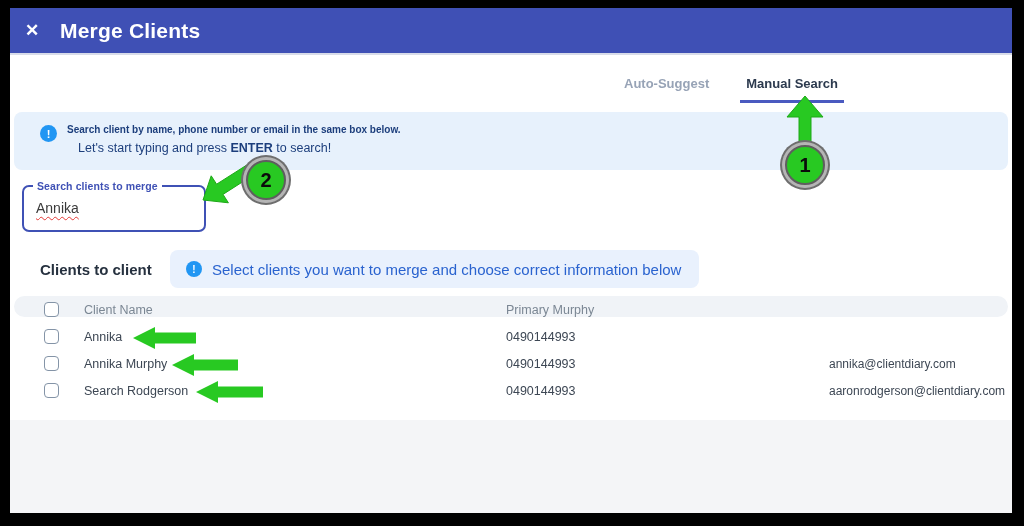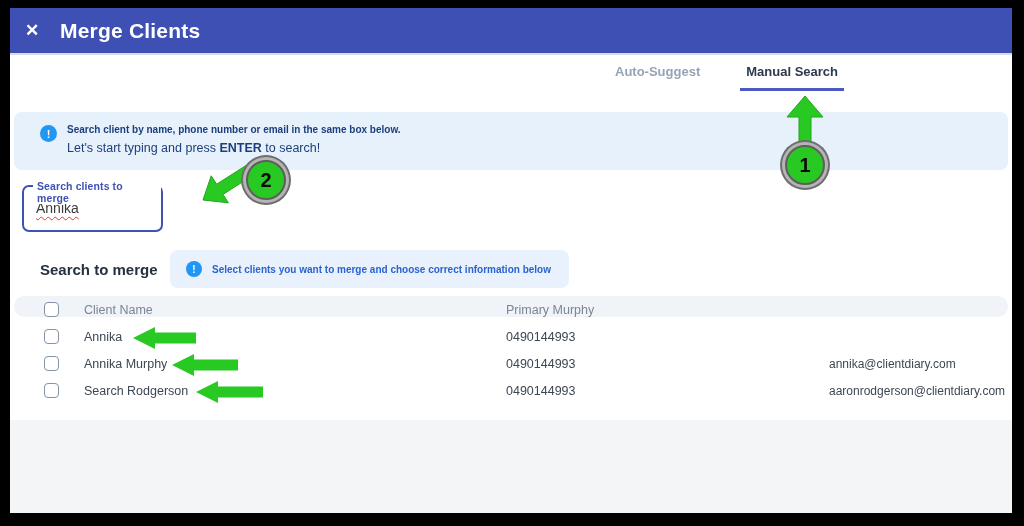--- a/index.html
+++ b/index.html
@@ -14,49 +14,49 @@
   .frame{position:relative;width:1024px;height:526px;background:var(--c-frame);overflow:hidden;}
   .app{position:absolute;left:10px;top:8px;width:1002px;height:505px;background:#fff;overflow:hidden;}
 
   
   .titlebar{position:absolute;left:0;top:0;right:0;height:47px;background:var(--c-header_bg);
     border-bottom:2px solid #D8DCE9;display:flex;align-items:center;}
   .close-btn{width:44px;text-align:center;color:#fff;font-size:17px;font-weight:700;cursor:pointer;}
   .title{color:#fff;font-size:21px;font-weight:700;letter-spacing:.2px;margin-left:6px;}
 
   
-  .tabs{position:absolute;top:56px;right:168px;display:flex;gap:34px;}
+  .tabs{position:absolute;top:68px;right:168px;display:flex;gap:25px;}
   .tab{font-size:13px;font-weight:700;padding:0 6px 9px;cursor:pointer;color:var(--c-tab_inactive);}
   .tab.active{color:var(--c-tab_active);border-bottom:3px solid #4A5AC0;}
 
   
   .banner{position:absolute;left:4px;right:4px;top:104px;height:58px;background:var(--c-banner_bg);
     border-radius:8px;display:flex;padding:10px 0 0 26px;}
   .info-dot{flex:0 0 auto;width:17px;height:17px;border-radius:50%;background:var(--c-info_icon);
     color:#fff;font-size:11px;font-weight:700;display:flex;align-items:center;justify-content:center;margin:3px 10px 0 0;}
   .banner-text{color:var(--c-banner_text);line-height:1.6;}
   .banner-l1{font-size:10px;font-weight:700;}
-  .banner-l2{font-size:12.5px;font-weight:500;}
+  .banner-l2{font-size:12.5px;font-weight:500;margin-left:11px;}
   .banner-l2 b{font-weight:800;}
 
   
-  .field{position:absolute;left:12px;top:177px;width:141px;height:47px;border:2px solid var(--c-accent);
+  .field{position:absolute;left:12px;top:177px;width:184px;height:47px;border:2px solid var(--c-accent);
     border-radius:7px;background:#fff;cursor:text;}
   .field-label{position:absolute;top:-7px;left:9px;background:#fff;padding:0 4px;font-size:10.5px;
     color:var(--c-accent);font-weight:600;letter-spacing:.1px;}
   .field-value{display:block;margin:13px 0 0 12px;font-size:14px;color:#3a3a3a;
     text-decoration:underline;text-decoration-style:wavy;text-decoration-color:#E53935;
     text-decoration-thickness:1px;text-underline-offset:3px;width:max-content;}
 
   
   .section-head{position:absolute;left:30px;top:253px;font-size:15px;font-weight:800;color:#26313F;}
   .hint-pill{position:absolute;left:160px;top:242px;height:38px;background:#E9F1FD;border-radius:8px;
     display:flex;align-items:center;padding:0 18px 0 16px;gap:10px;}
   .hint-pill .info-dot{margin:0;width:16px;height:16px;font-size:10px;}
-  .hint-text{font-size:10px;font-weight:700;color:var(--c-hint_text);}
+  .hint-text{font-size:15px;font-weight:400;color:var(--c-hint_text);}
 
   
   .thead{position:absolute;left:4px;right:4px;top:288px;height:21px;background:var(--c-table_head_bg);
     border-radius:12px;}
   .grid-row{display:grid;grid-template-columns:40px 422px 323px 1fr;align-items:center;
     height:27px;padding-left:30px;}
   .th{font-size:12.5px;color:var(--c-table_head_text);font-weight:500;}
   .tbody{position:absolute;left:4px;right:4px;top:315px;}
   .td-name,.td-phone{font-size:12.5px;color:var(--c-row_text);}
   .td-email{font-size:12px;color:var(--c-row_text);}
@@ -95,21 +95,21 @@
         <div class="banner-l1">Search client by name, phone number or email in the same box below.</div>
         <div class="banner-l2"><span>Let's start typing and press </span><b>ENTER</b><span> to search!</span></div>
       </div>
     </div>
 
     <div class="field">
       <span class="field-label">Search clients to merge</span>
       <span class="field-value">Annika</span>
     </div>
 
-    <div class="section-head">Search to merge</div>
+    <div class="section-head">Clients to client</div>
     <div class="hint-pill">
       <div class="info-dot">!</div>
       <div class="hint-text">Select clients you want to merge and choose correct information below</div>
     </div>
 
     <div class="thead">
       <div class="grid-row">
         <span class="cbox"></span>
         <span class="th">Client Name</span>
         <span class="th">Primary Murphy</span>

